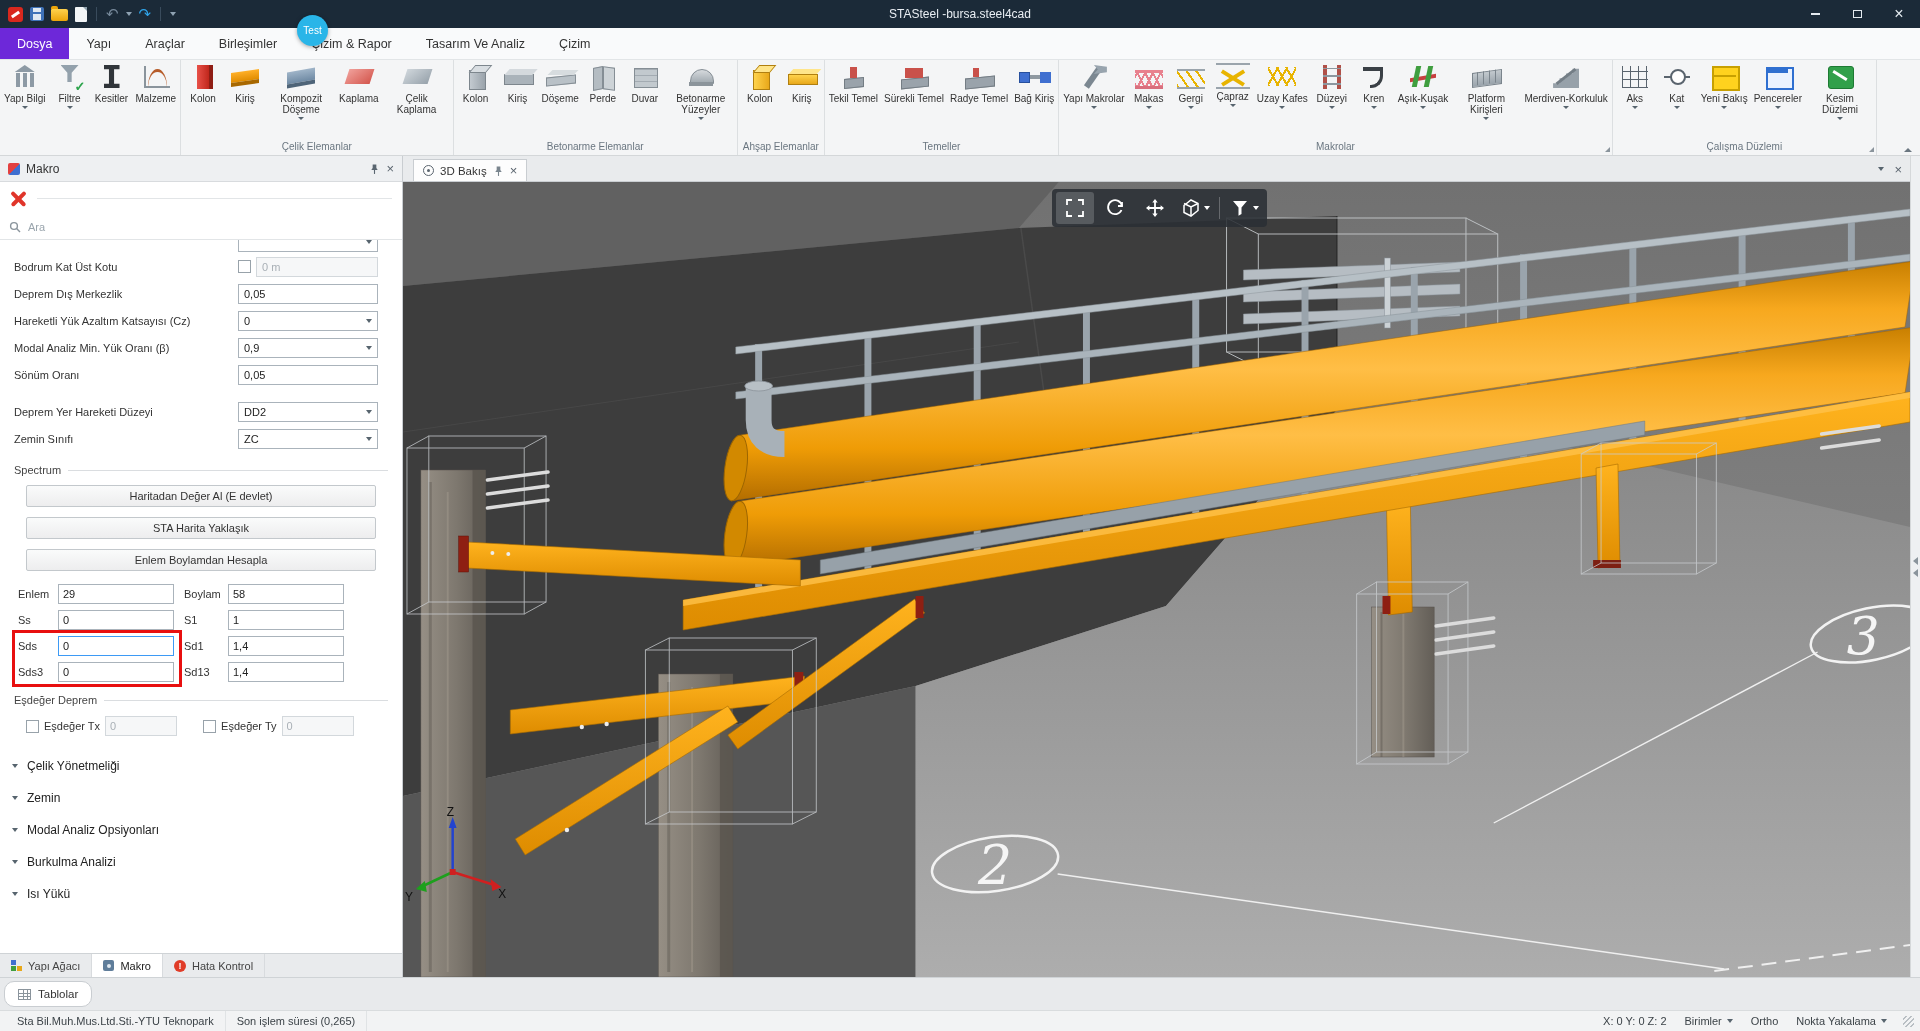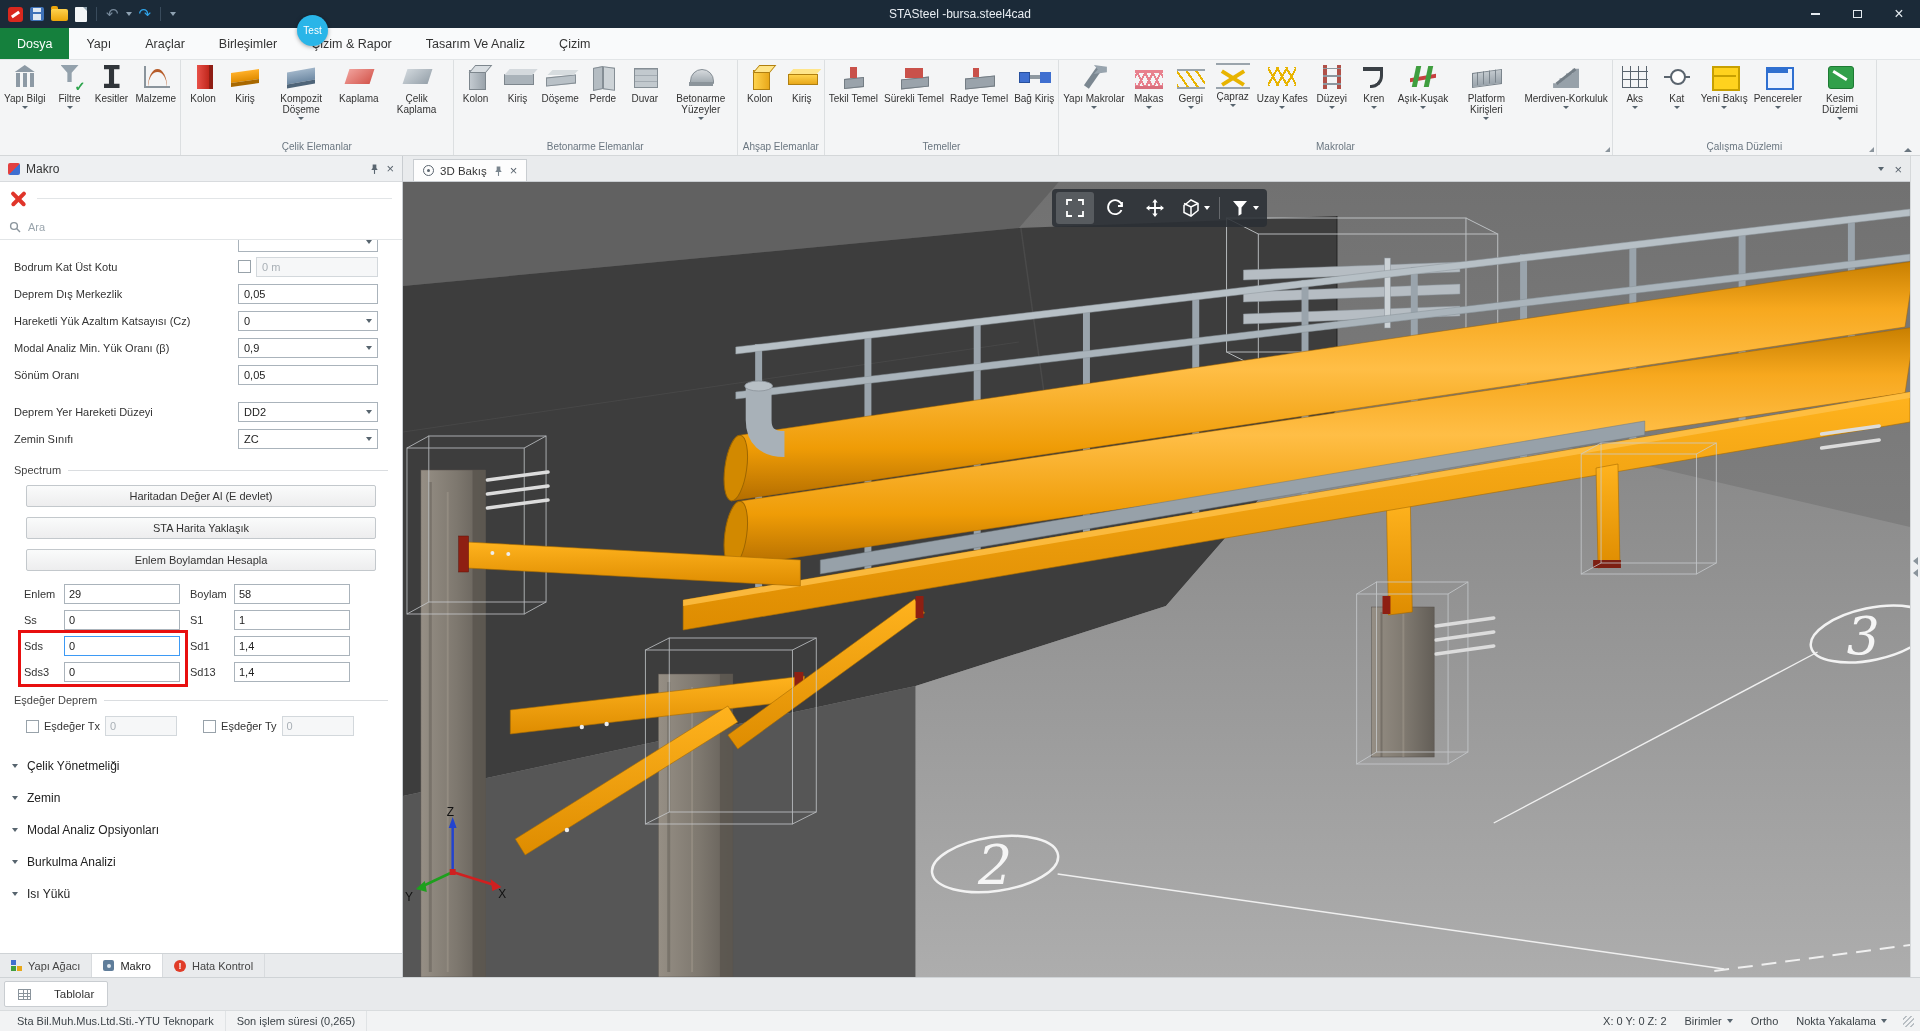--- a/index.html
+++ b/index.html
@@ -29,21 +29,21 @@
 .wtitle{position:absolute;left:0;right:0;text-align:center;font-size:12px;color:#e9eef3;pointer-events:none}
 .winbtns{margin-left:auto;display:flex;z-index:2}
 .winbtn{width:42px;height:28px;display:flex;align-items:center;justify-content:center;color:#e4eaef}
 .ming{width:9px;height:1.5px;background:#e4eaef;display:block}
 .maxg{width:9px;height:8px;border:1.2px solid #e4eaef;display:block}
 .closeg::before{content:"×";font-size:16px;line-height:1}
 
 
 .menubar{height:32px;background:#f9fafb;border-bottom:1px solid #e2e5e7;display:flex;align-items:stretch;position:relative;flex:0 0 auto}
 .mtab{padding:0 17px;display:flex;align-items:center;font-size:12.5px;color:#333}
-.mtab.active{background:#15803d;color:#fff}
+.mtab.active{background:#6d28d9;color:#fff}
 .badge{position:absolute;left:297px;top:-13px;width:31px;height:31px;border-radius:50%;background:#29b5e8;color:#fff;font-size:10px;display:flex;align-items:center;justify-content:center;z-index:9;box-shadow:0 1px 4px rgba(0,0,0,.35)}
 
 
 .ribbon{height:96px;background:#f4f5f6;border-bottom:1px solid #d4d7d9;display:flex;position:relative;flex:0 0 auto;overflow:hidden}
 .rgroup{display:flex;flex-direction:column;border-right:1px solid #dcdfe1;padding:1px 1px 0;position:relative}
 .rbuttons{flex:1;display:flex;align-items:flex-start}
 .rbtn{min-width:42px;max-width:70px;display:flex;flex-direction:column;align-items:center;padding:2px 3px 0;text-align:center}
 .rbtn.wide{max-width:104px}
 .rlbl{font-size:10px;line-height:1.12;color:#333;margin-top:2px;max-width:96px}
 .rbtn .tri{margin-top:2px;border-left-width:3px;border-right-width:3px;border-top-width:3.5px}
@@ -149,21 +149,21 @@
 .sel{height:20px;border:1px solid #aab3bb;background:#fff;display:flex;align-items:center;justify-content:space-between;padding:0 5px;flex:1;font-size:11px;color:#222}
 .cb{width:13px;height:13px;border:1px solid #98a2aa;background:#fff;flex:0 0 13px}
 .partial{height:13px;overflow:hidden;display:flex;justify-content:flex-end;padding-right:24px}
 .partial .sel{flex:0 0 140px;margin-top:-8px}
 .gap10{height:10px}
 .group{margin:12px 14px 0}
 .gtitle{display:flex;align-items:center;gap:7px;font-size:11px;color:#444}
 .gtitle .line{flex:1;height:1px;background:#dadde0}
 .gbtns{margin:9px 12px 0;display:flex;flex-direction:column;gap:10px}
 .gbtn{height:22px;border:1px solid #c3c8cc;background:linear-gradient(#fafbfb,#ededee);font-size:11px;color:#333;display:flex;align-items:center;justify-content:center;border-radius:2px}
-.numrows{margin:12px 2px 0 10px;position:relative}
+.numrows{margin:12px 2px 0 4px;position:relative}
 .nrow{display:flex;align-items:center;height:21px;margin-bottom:5px}
 .nl{width:40px;font-size:11px;color:#333;flex:0 0 40px}
 .nl2{width:44px;flex:0 0 44px;margin-left:10px;font-size:11px;color:#333}
 .ni{width:116px;flex:0 0 116px;height:20px;border:1px solid #aab3bb;font-size:11px;padding:0 4px;outline:none;font-family:inherit;color:#222}
 .ni.foc{border:1.6px solid #3d9af5}
 .ni.dis{background:#f6f7f8;border-color:#d3d8dc;color:#a9b0b6}
 .redbox{position:absolute;left:-6px;top:47px;width:170px;height:57px;border:3px solid #e80f0f;pointer-events:none;z-index:3}
 .esrow{display:flex;align-items:center;margin:10px 12px 0;gap:5px}
 .eslbl{font-size:11px;color:#333}
 .esrow .ni{width:72px;flex:0 0 72px}
@@ -192,21 +192,21 @@
 .vtoolbar{position:absolute;left:649px;top:7px;height:38px;background:rgba(42,47,52,.88);border-radius:4px;display:flex;align-items:center;padding:0 4px;gap:2px}
 .vtb{width:38px;height:32px;display:flex;align-items:center;justify-content:center;border-radius:3px;gap:3px}
 .vtb.active{background:rgba(255,255,255,.18)}
 .vtb svg{width:20px;height:20px}
 .vsep{width:1px;height:22px;background:rgba(255,255,255,.25);margin:0 3px}
 .rstrip{width:10px;flex:0 0 10px;background:#eef0f2;border-left:1px solid #d5d8da;display:flex;flex-direction:column;align-items:center;justify-content:center;gap:4px}
 .ltri{width:0;height:0;border-top:4px solid transparent;border-bottom:4px solid transparent;border-right:5px solid #8a949c}
 
 
 .tbar{height:33px;background:#e8eaec;border-top:1px solid #cfd3d6;display:flex;align-items:center;padding-left:4px;flex:0 0 auto}
-.ttab{height:26px;background:#fff;border:1px solid #c9cdd1;display:flex;align-items:center;gap:23px;padding:0 13px;font-size:11.5px;color:#333;border-radius:2px}
+.ttab{height:26px;background:#fff;border:1px solid #c9cdd1;display:flex;align-items:center;gap:7px;padding:0 13px;font-size:11.5px;color:#333;border-radius:10px}
 .ti-tbl{width:13px;height:11px;border:1px solid #8a949c;background:#fff;position:relative}
 .ti-tbl::before{content:"";position:absolute;left:0;top:3px;width:100%;height:1px;background:#8a949c;box-shadow:0 3px 0 #8a949c}
 .ti-tbl::after{content:"";position:absolute;left:4px;top:0;width:1px;height:100%;background:#8a949c;box-shadow:4px 0 0 #8a949c}
 .statusbar{height:21px;background:#f2f3f4;border-top:1px solid #d9dcde;display:flex;align-items:center;font-size:11px;color:#3c4348;padding:0 6px;flex:0 0 auto}
 .sbitem{padding:0 11px;border-right:1px solid #e0e3e5;height:100%;display:flex;align-items:center}
 .sbspacer{flex:1}
 .sbr{display:flex;align-items:center;gap:5px;margin-left:18px}
 .grip{width:11px;height:11px;margin-left:16px;background:repeating-linear-gradient(135deg,transparent 0 2px,#b9bfc4 2px 3.5px)}
 .mag svg{display:block}
 </style>

